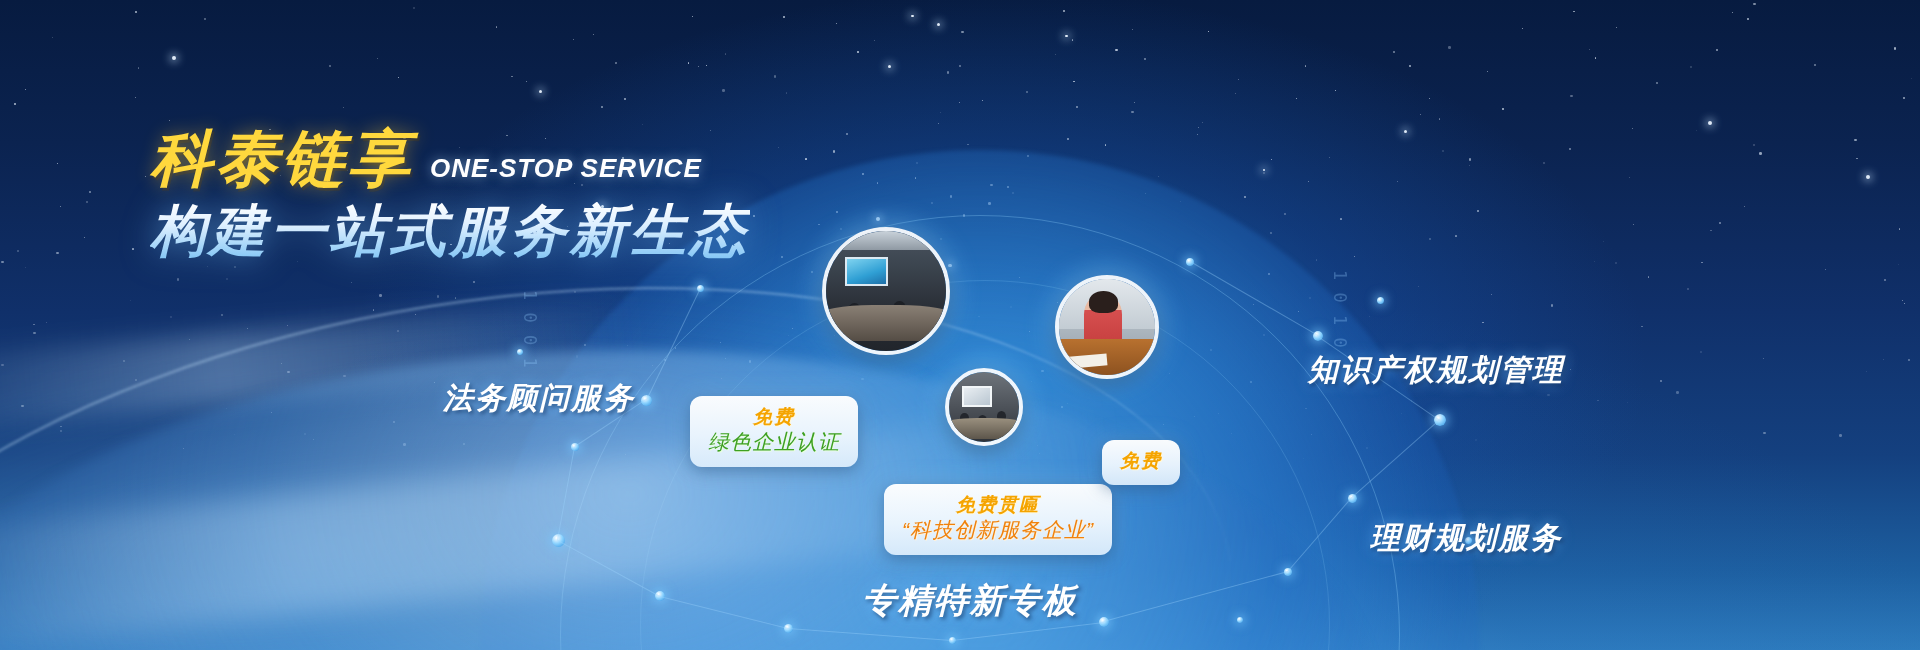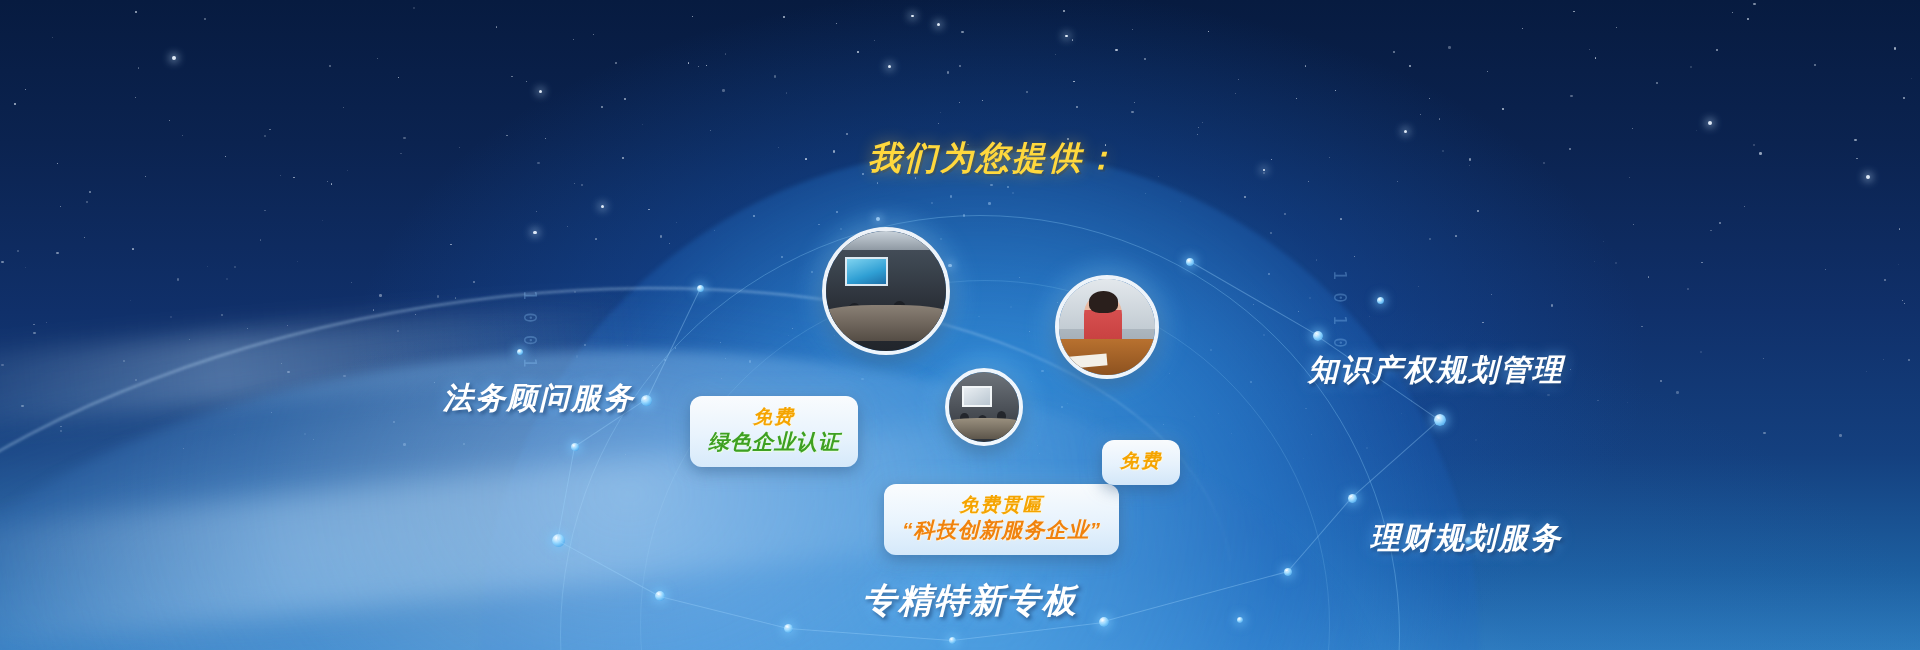--- a/index.html
+++ b/index.html
@@ -218,21 +218,21 @@
     box-shadow: 0 4px 16px rgba(0,25,70,0.35), 0 0 22px rgba(150,215,255,0.35);
     white-space: nowrap;
   }
   .badge .b1 {
     font-size: 19px; font-weight:700; font-style:italic; letter-spacing:2px;
     color:#f5a400;
     text-shadow: 1px 1px 0 #fff8dc;
     line-height:1.25;
   }
   .badge .b2 {
-    font-size: 21px; font-weight:700; font-style:italic; letter-spacing:1px;
+    font-size: 21px; font-weight:400; font-style:italic; letter-spacing:1px;
     line-height:1.25;
     text-align:center;
   }
   .b2.green { color:#3ea021; text-shadow: 1px 1px 0 #e9ffe0; }
   .b2.orange { color:#f0820c; text-shadow: 1px 1px 0 #fff2dc; }
   .b2.red { color:#e23c2c; text-shadow: 1px 1px 0 #ffe9e4; }
 
   
   .svc {
     position:absolute;
@@ -642,22 +642,28 @@
       <span style="position:absolute;left:1288px;top:572px;width:190.7px;height:1px;background:rgba(160,215,255,0.35);transform:rotate(164.80deg);transform-origin:0 0;"></span>
       <span style="position:absolute;left:788px;top:628px;width:164.4px;height:1px;background:rgba(160,215,255,0.35);transform:rotate(4.18deg);transform-origin:0 0;"></span>
       <span style="position:absolute;left:952px;top:640px;width:153.1px;height:1px;background:rgba(160,215,255,0.35);transform:rotate(-6.75deg);transform-origin:0 0;"></span>
       <span style="position:absolute;left:646px;top:400px;width:124.3px;height:1px;background:rgba(160,215,255,0.35);transform:rotate(-64.26deg);transform-origin:0 0;"></span>
       <span style="position:absolute;left:1318px;top:336px;width:147.9px;height:1px;background:rgba(160,215,255,0.35);transform:rotate(-149.97deg);transform-origin:0 0;"></span>
     </div>
 
   <div class="digits" style="left:520px; top:290px; writing-mode:vertical-rl;">1 0 0 1</div>
   <div class="digits" style="left:1330px; top:270px; writing-mode:vertical-rl;">1 0 1 0</div>
 
-
-  <div class="provide">我们为您提供：</div>
+  <div class="headline">
+    <div class="hl-row">
+      <div class="hl-main">科泰链享</div>
+      <div class="hl-en">ONE-STOP SERVICE</div>
+    </div>
+    <div class="hl-sub">构建一站式服务新生态</div>
+  </div>
+
 
   <div class="bubble" style="left:822px; top:227px; width:128px; height:128px;">
     <div class="ph photo-a">
       <div class="ceil"></div>
       <div class="screen"></div>
       <div class="hd" style="left:18%; top:60%;"></div>
       <div class="hd" style="left:36%; top:64%;"></div>
       <div class="hd" style="left:56%; top:58%;"></div>
       <div class="hd" style="left:72%; top:66%;"></div>
       <div class="tbl"></div>

